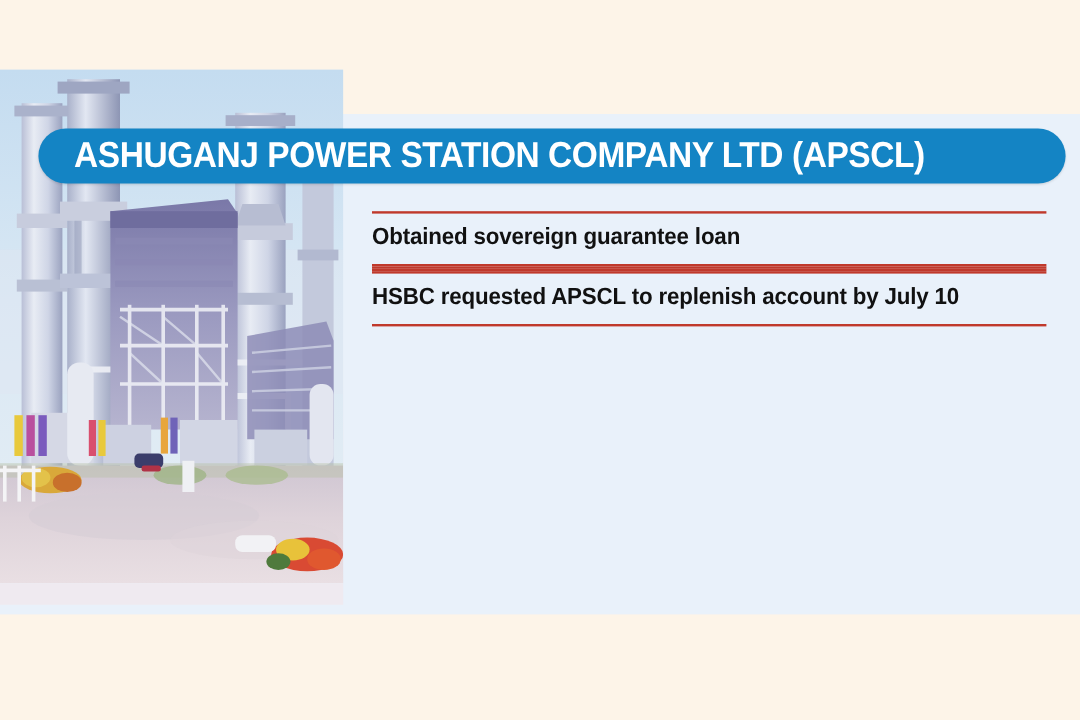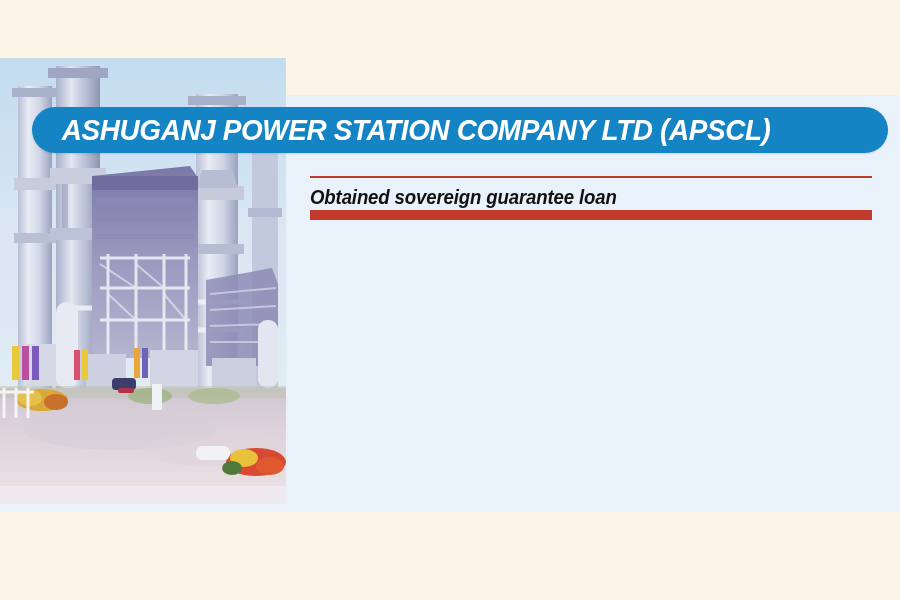--- a/index.html
+++ b/index.html
@@ -2,21 +2,21 @@
 <html><head>
 <meta charset="utf-8">
 <style>
   html,body{margin:0;padding:0;}
   body{
     width:900px;height:600px;overflow:hidden;
     background:#fdf4e8;
     font-family:"Liberation Sans", sans-serif;
     position:relative;
   }
-  #stage{position:absolute;inset:0;width:900px;height:600px;font-style:italic;}
+  #stage{position:absolute;inset:0;width:900px;height:600px;}
 
   
   .panel{
     position:absolute;left:0;top:95px;width:900px;height:417px;
     background:#e9f1fa;
   }
 
   
   .photo{
     position:absolute;left:0;top:58px;width:286px;height:428px;
@@ -51,21 +51,21 @@
   }
 
   
   .list{
     position:absolute;left:310px;top:176px;width:562px;
   }
   .rule{
     height:2px;background:#c0392b;width:100%;
   }
   .item{
-    padding:7px 0 0 0;
+    padding:7px 0 10px 0;
   }
   .item-text{
     color:#111111;
     font-family:"Liberation Sans", sans-serif;
     font-weight:bold;
     font-size:19.5px;
     line-height:1.28;
     letter-spacing:-0.15px;
     transform:scaleX(.955);
     transform-origin:left center;
@@ -230,18 +230,21 @@
       <div class="item-text">Obtained sovereign guarantee loan</div>
     </div>
 
     <div class="rule"></div>
 
     <div class="rule"></div>
 
     <div class="rule"></div>
 
     <div class="rule"></div>
+    <div class="item">
+      <div class="item-text">HSBC requested APSCL to replenish account by July 10</div>
+    </div>
 
     <div class="rule"></div>
 
   </div>
 
 </div>
 
 </body></html>

